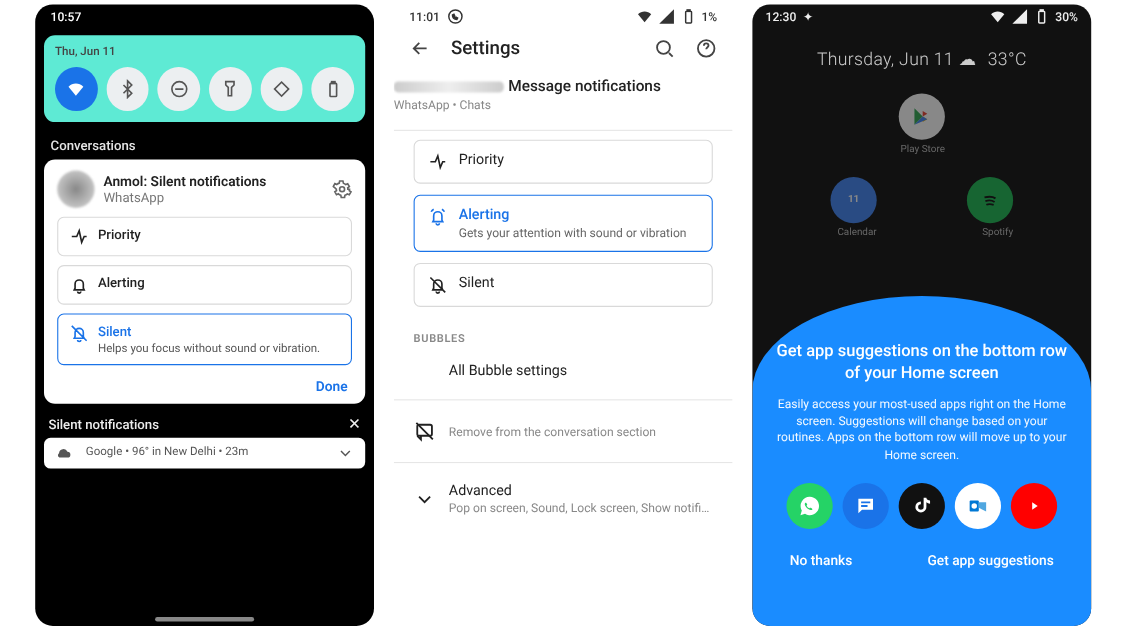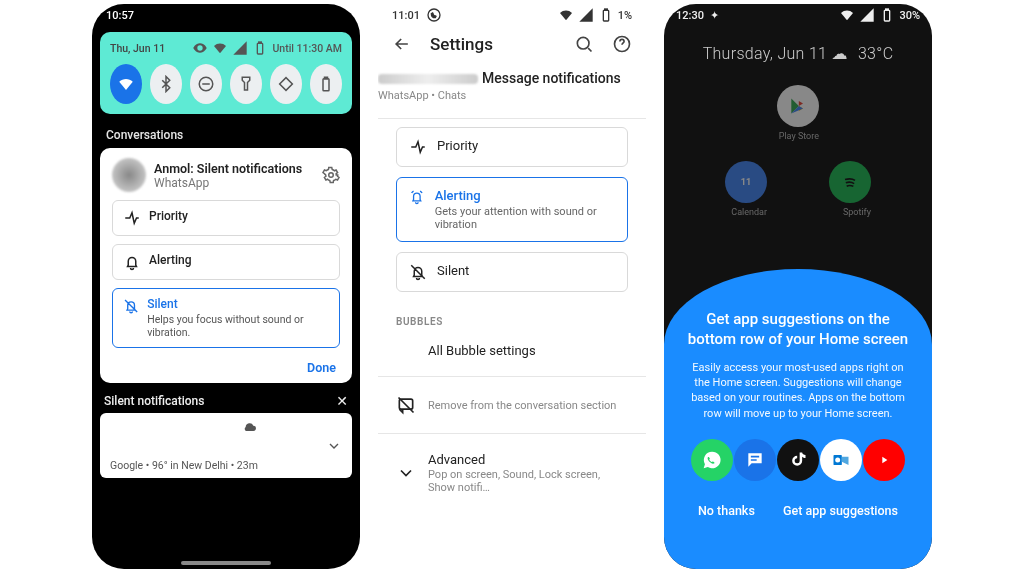--- a/index.html
+++ b/index.html
@@ -7,23 +7,23 @@
     font-family: -apple-system, "Roboto", "Segoe UI", Arial, sans-serif;
     background: #fff;
     width: 1024px;
     height: 577px;
     display: flex;
     gap: 18px;
     justify-content: center;
     padding: 4px 6px;
   }
   .phone {
-    width: 268px;
+    width: 308px;
     height: 565px;
-    border-radius: 32px;
+    border-radius: 16px;
     overflow: hidden;
     position: relative;
     background: #000;
     flex-shrink: 0;
   }
   .phone.white { background: #fff; }
   
   .p1-status {
     height: 22px;
     display: flex;
@@ -219,36 +219,20 @@
 <body>
 
 <div class="phone">
   <div class="p1-status">
     <span>10:57</span>
   </div>
 
   <div class="qs-panel">
     <div class="qs-top">
       <span>Thu, Jun 11</span>
-      <span class="iconrow">
-        <svg class="svgico" viewBox="0 0 24 24" fill="currentColor">
-            <path d="M12 5c-7 0-10 7-10 7s3 7 10 7 10-7 10-7-3-7-10-7zm0 11a4 4 0 110-8 4 4 0 010 8z"></path>
-          </svg>
-        <svg class="svgico" viewBox="0 0 24 24" fill="currentColor">
-            <path d="M12 20l9-11c-5-5-13-5-18 0l9 11z"></path>
-          </svg>
-        <svg class="svgico" viewBox="0 0 24 24" fill="currentColor">
-            <path d="M2 22h20V2L2 22z"></path>
-          </svg>
-        <svg class="svgico" viewBox="0 0 24 24" fill="none" stroke="currentColor" stroke-width="2">
-            <rect x="8" y="5" width="8" height="16" rx="1"></rect>
-            <rect x="10" y="3" width="4" height="2"></rect>
-          </svg>
-        <span>Until 11:30 AM</span>
-      </span>
     </div>
     <div class="qs-row">
       <div class="qs-tile active">
         <svg class="svgico18" viewBox="0 0 24 24" fill="currentColor">
             <path d="M12 20l9-11c-5-5-13-5-18 0l9 11z"></path>
           </svg>
       </div>
       <div class="qs-tile">
         <svg class="svgico18" viewBox="0 0 24 24" fill="none" stroke="currentColor" stroke-width="2">
             <path d="M7 7l10 10-5 5V2l5 5L7 17"></path>
@@ -320,21 +304,21 @@
       </div>
     </div>
     <div class="done-row"><span>Done</span></div>
   </div>
 
   <div class="silent-row">
     <span>Silent notifications</span>
     <span class="x">✕</span>
   </div>
   <div class="weather-card">
-    <span style="display:flex;align-items:flex-end;gap:24px;flex-direction:column;">
+    <span style="display:flex;align-items:flex-start;gap:12px;">
       <svg class="svgico" viewBox="0 0 24 24" fill="currentColor">
           <path d="M6 18h11a4 4 0 000-8 6 6 0 00-11.5 2A3.5 3.5 0 006 18z"></path>
         </svg>
       <span>Google • 96° in New Delhi • 23m</span>
     </span>
     <svg class="svgico" viewBox="0 0 24 24" fill="none" stroke="currentColor" stroke-width="2">
         <path d="M6 9l6 6 6-6"></path>
       </svg>
   </div>
   <div class="handle"></div>

